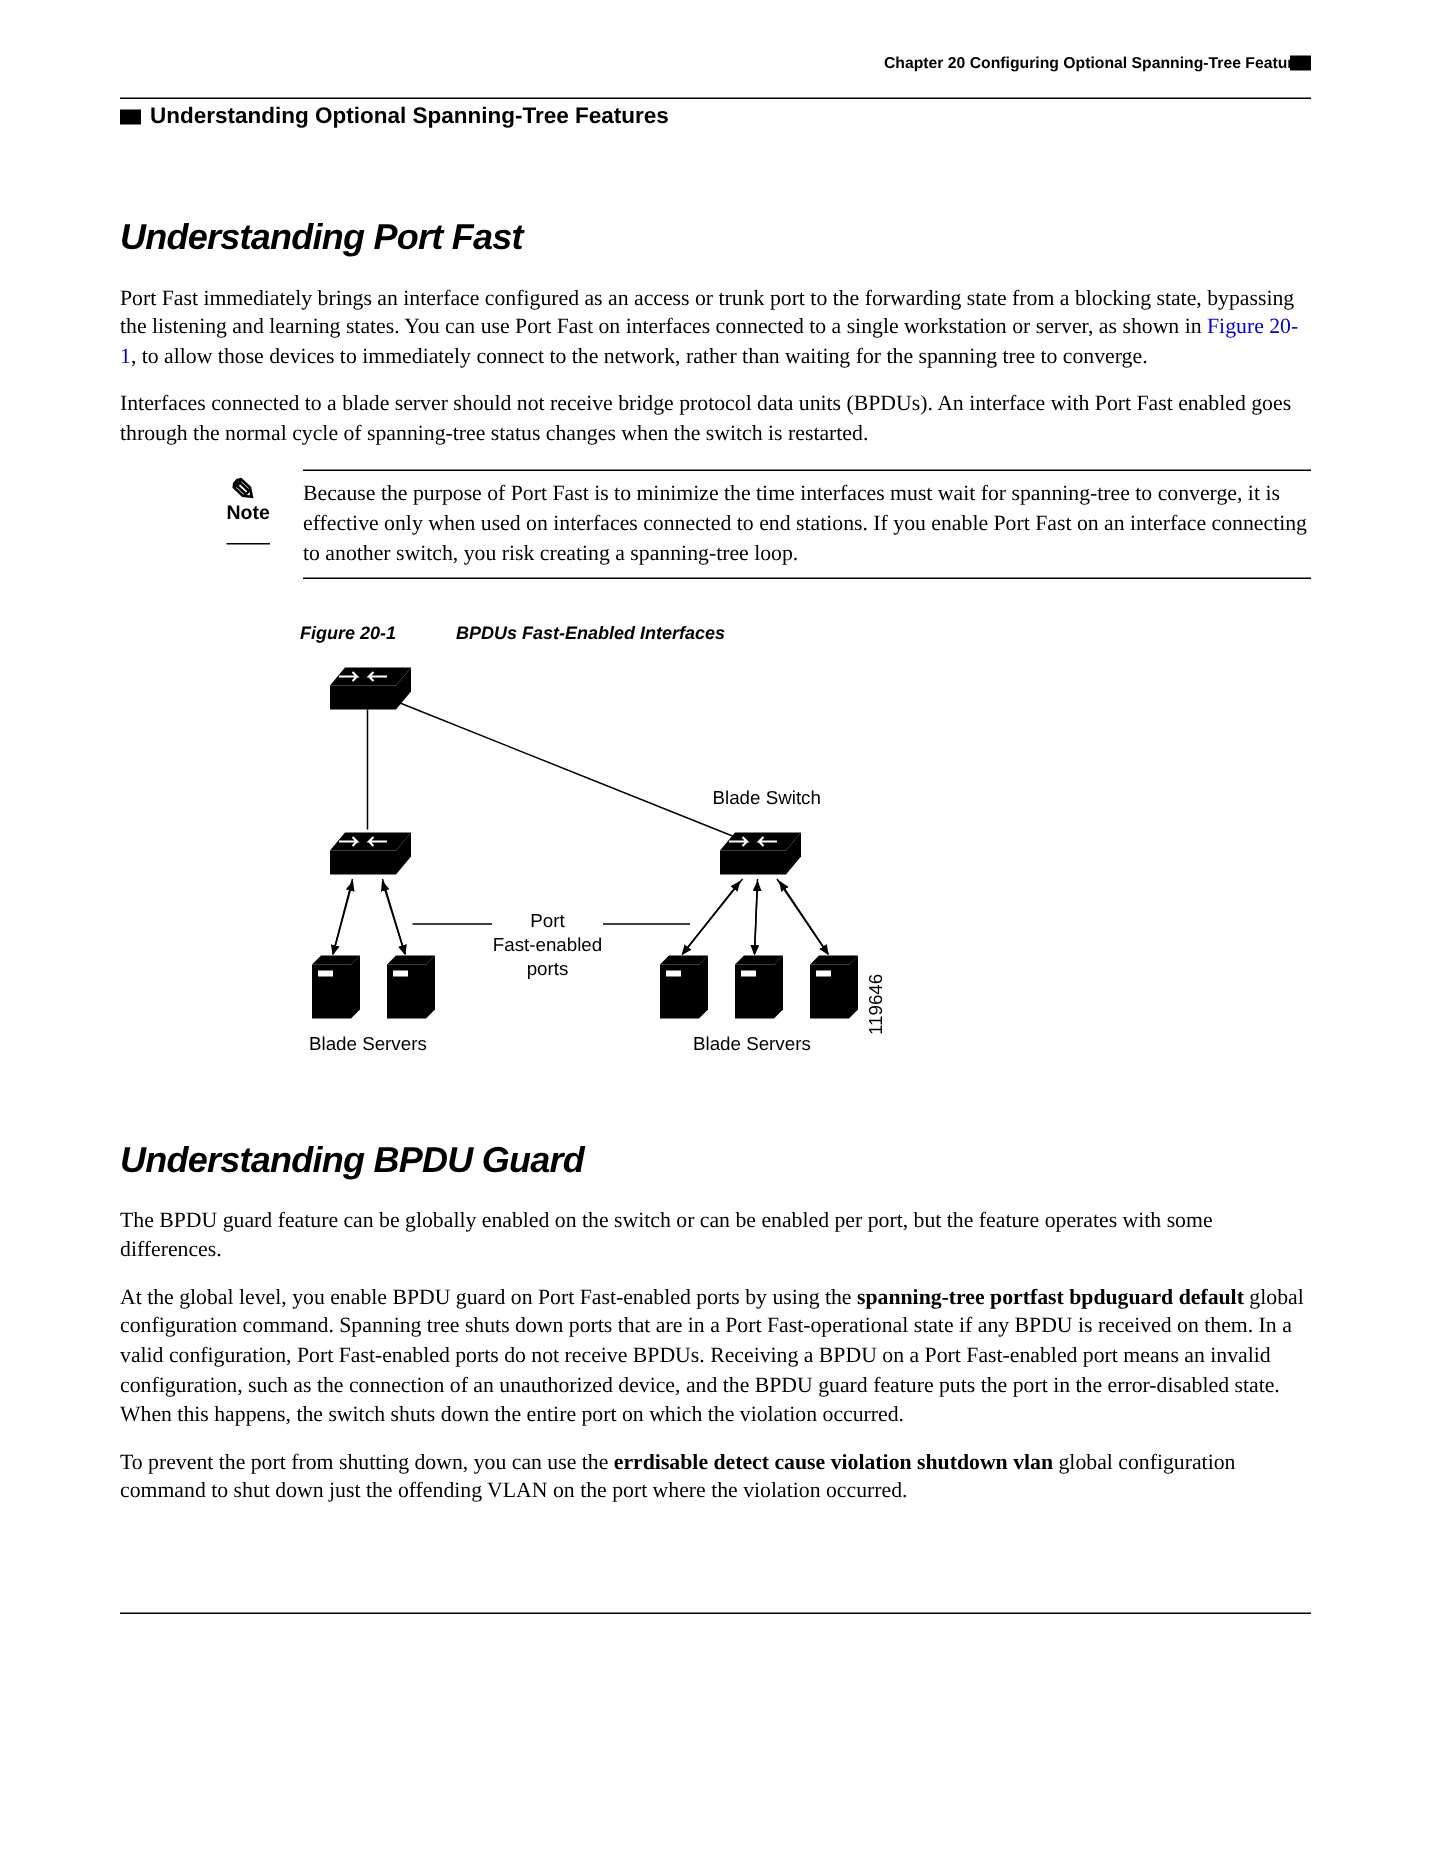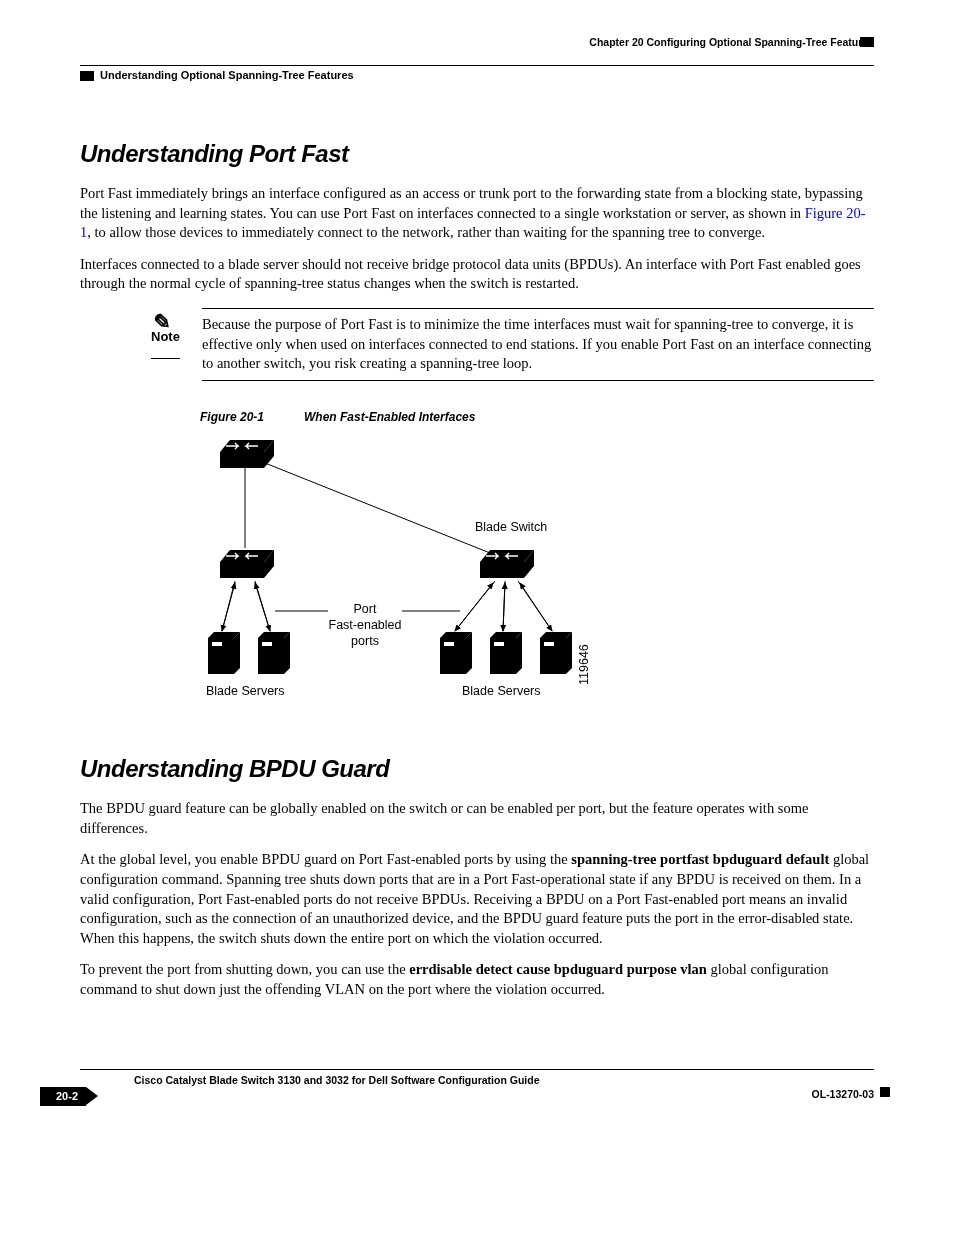--- a/index.html
+++ b/index.html
@@ -28,21 +28,21 @@
     position: absolute;
     right: 0; top: 0;
     font-weight: bold;
   }
   .sep-line-top {
     border-top: 1px solid #000;
     margin: 2px 0 2px 0;
   }
   .running-head {
     font-family: Arial, Helvetica, sans-serif;
-    font-size: 11px;
+    font-size: 15px;
     font-weight: bold;
     margin-bottom: 0;
   }
   .head-marker-left {
     display: inline-block;
     width: 14px; height: 10px;
     background: #000;
     margin-right: 6px;
     vertical-align: middle;
   }
@@ -200,21 +200,21 @@
           <span class="note-label">Note</span>
         </td>
         <td class="txt">Because the purpose of Port Fast is to minimize the time interfaces must wait for spanning-tree to converge, it is effective only when used on interfaces connected to end stations. If you enable Port Fast on an interface connecting to another switch, you risk creating a spanning-tree loop.</td>
       </tr>
     </tbody>
       </table>
   </div>
 
 
   <div class="fig-caption">
-    <span class="figno">Figure 20-1</span><span>When Fast-Enabled Interfaces</span>
+    <span class="figno">Figure 20-1</span><span>BPDUs Fast-Enabled Interfaces</span>
   </div>
 
   <div class="figure">
     <svg class="diagram" width="420" height="280" viewBox="0 0 420 280">
       <defs>
         <g id="sw3d">
 
           <polygon points="0,14 44,14 54,2 10,2" fill="#000"></polygon>
           <rect x="0" y="14" width="44" height="16" fill="#000"></rect>
           <polygon points="44,14 54,2 54,18 44,30" fill="#000"></polygon>
@@ -274,25 +274,19 @@
   </div>
 
   <h2 class="section-title" style="margin-top:40px">Understanding BPDU Guard</h2>
 
   <div class="body-block">
     <p class="body">The BPDU guard feature can be globally enabled on the switch or can be enabled per port, but the feature operates with some differences.</p>
     <p class="body">
       <span>At the global level, you enable BPDU guard on Port Fast-enabled ports by using the </span><span class="bold">spanning-tree portfast bpduguard default</span><span> global configuration command. Spanning tree shuts down ports that are in a Port Fast-operational state if any BPDU is received on them. In a valid configuration, Port Fast-enabled ports do not receive BPDUs. Receiving a BPDU on a Port Fast-enabled port means an invalid configuration, such as the connection of an unauthorized device, and the BPDU guard feature puts the port in the error-disabled state. When this happens, the switch shuts down the entire port on which the violation occurred.</span>
     </p>
     <p class="body">
-      <span>To prevent the port from shutting down, you can use the </span><span class="bold">errdisable detect cause bpduguard purpose vlan</span><span> global configuration command to shut down just the offending VLAN on the port where the violation occurred.</span>
+      <span>To prevent the port from shutting down, you can use the </span><span class="bold">errdisable detect cause violation shutdown vlan</span><span> global configuration command to shut down just the offending VLAN on the port where the violation occurred.</span>
     </p>
   </div>
 
   <div class="foot-line"></div>
-  <div class="footer">
-    <span class="guide">Cisco Catalyst Blade Switch 3130 and 3032 for Dell Software Configuration Guide</span>
-    <span class="page-tab">20-2</span>
-    <span class="doc-id">OL-13270-03</span>
-    <span class="foot-marker"></span>
-  </div>
 
 </div>
 
 </body></html>

